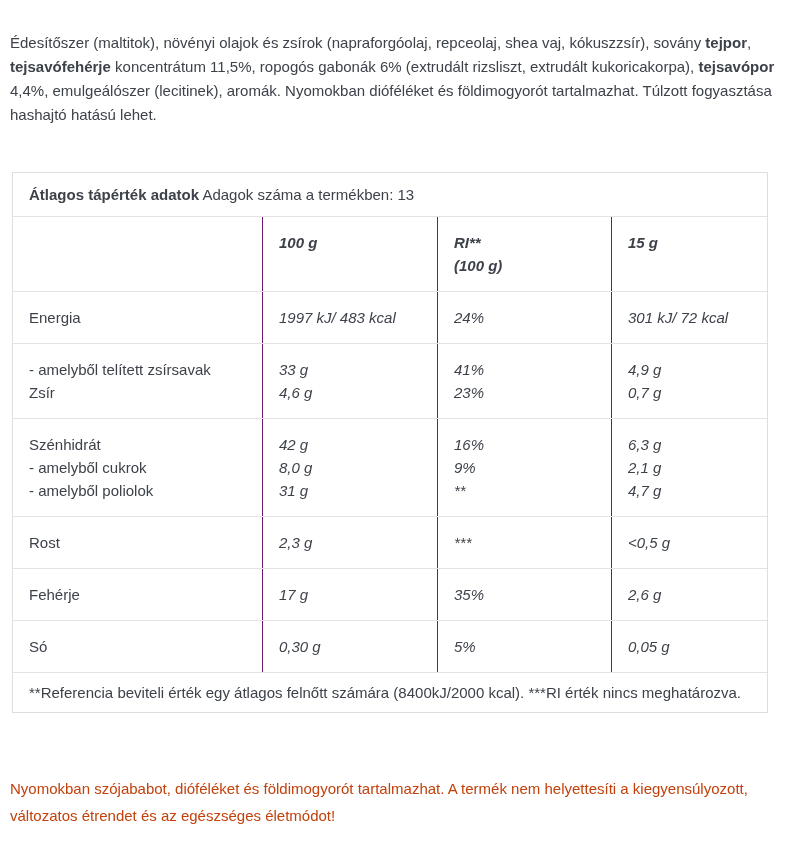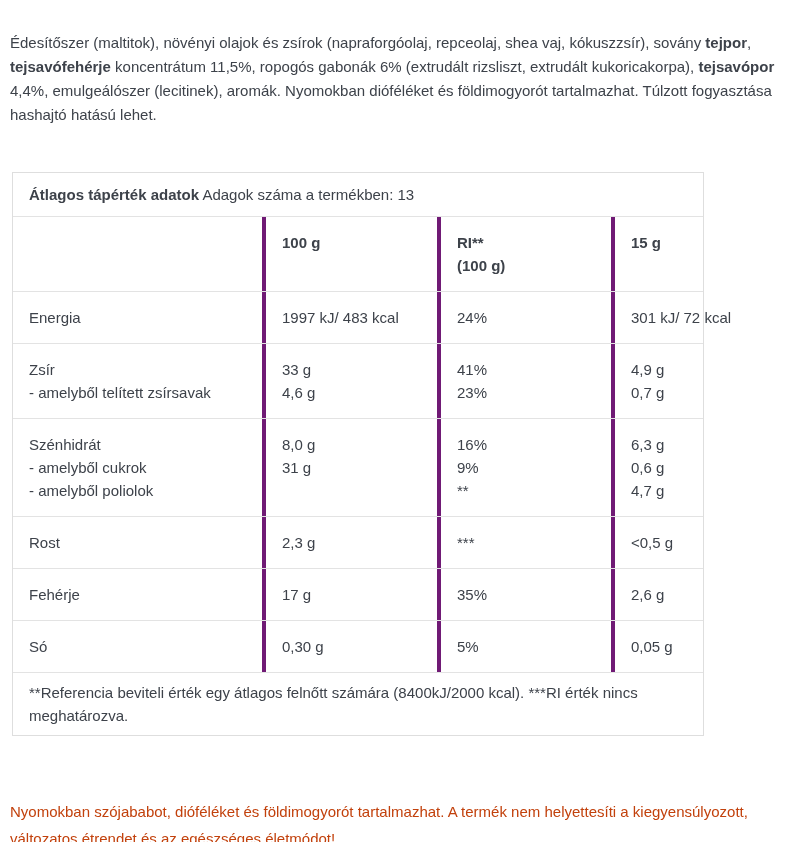--- a/index.html
+++ b/index.html
@@ -17,38 +17,38 @@
   .ingredients {
     margin: 31px 6px 0 10px;
     line-height: 24px;
     color: #3d424a;
   }
   .bold { font-weight: 700; text-align: center; }
 
   .nutrition-table {
     margin: 45px 12px 0 12px;
     border: 1px solid #dedede;
-    width: 692px;
+    width: 756px;
   }
   .t-row {
     display: grid;
     grid-template-columns: 249px 175px 174px 176px;
     border-top: 1px solid #e3e3e3;
   }
   .t-title-row, .t-foot-row {
     display: block;
     padding: 10px 16px;
     line-height: 23px;
   }
   .t-foot-row { border-top: 1px solid #e3e3e3; padding: 8px 16px; }
   .t-cell {
     padding: 14px 16px;
     line-height: 23px;
   }
-  .t-cell + .t-cell { border-left: 4px solid #701a75; }
+  .t-cell + .t-cell { border-left: 1px solid #701a75; font-style: italic; }
   .t-cell .line { line-height: 23px; }
   .head .t-cell { font-weight: 700; }
 
   .bottom-note {
     margin: 62px 6px 0 10px;
     line-height: 27px;
     color: #c2410c;
   }
 </style>
 </head>
@@ -88,22 +88,22 @@
       <div class="t-cell">
           <div class="line">24%</div>
         </div>
       <div class="t-cell">
           <div class="line">301 kJ/ 72 kcal</div>
         </div>
     </div>
 
     <div class="t-row">
       <div class="t-cell">
+        <div class="line">- amelyből telített zsírsavak</div>
         <div class="line">Zsír</div>
-        <div class="line">- amelyből telített zsírsavak</div>
       </div>
       <div class="t-cell">
         <div class="line">33 g</div>
         <div class="line">4,6 g</div>
       </div>
       <div class="t-cell">
         <div class="line">41%</div>
         <div class="line">23%</div>
       </div>
       <div class="t-cell">
@@ -112,31 +112,32 @@
       </div>
     </div>
 
     <div class="t-row">
       <div class="t-cell">
         <div class="line">Szénhidrát</div>
         <div class="line">- amelyből cukrok</div>
         <div class="line">- amelyből poliolok</div>
       </div>
       <div class="t-cell">
+        <div class="line">42 g</div>
         <div class="line">8,0 g</div>
         <div class="line">31 g</div>
       </div>
       <div class="t-cell">
         <div class="line">16%</div>
         <div class="line">9%</div>
         <div class="line">**</div>
       </div>
       <div class="t-cell">
         <div class="line">6,3 g</div>
-        <div class="line">0,6 g</div>
+        <div class="line">2,1 g</div>
         <div class="line">4,7 g</div>
       </div>
     </div>
 
     <div class="t-row">
       <div class="t-cell">
           <div class="line">Rost</div>
         </div>
       <div class="t-cell">
           <div class="line">2,3 g</div>

